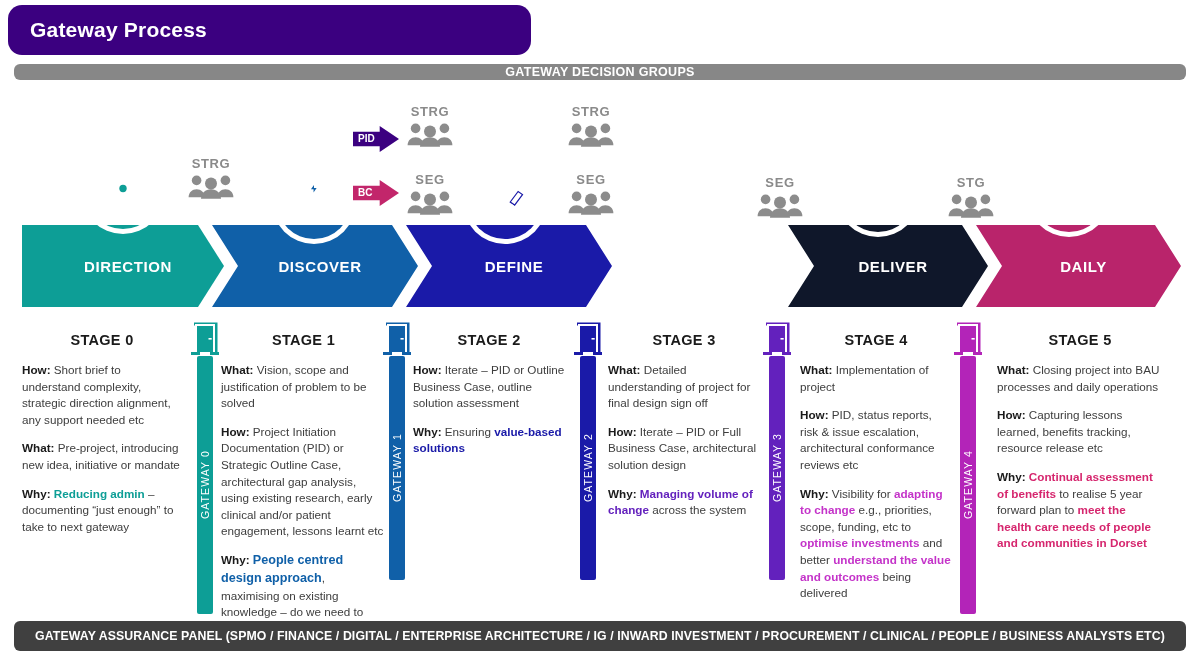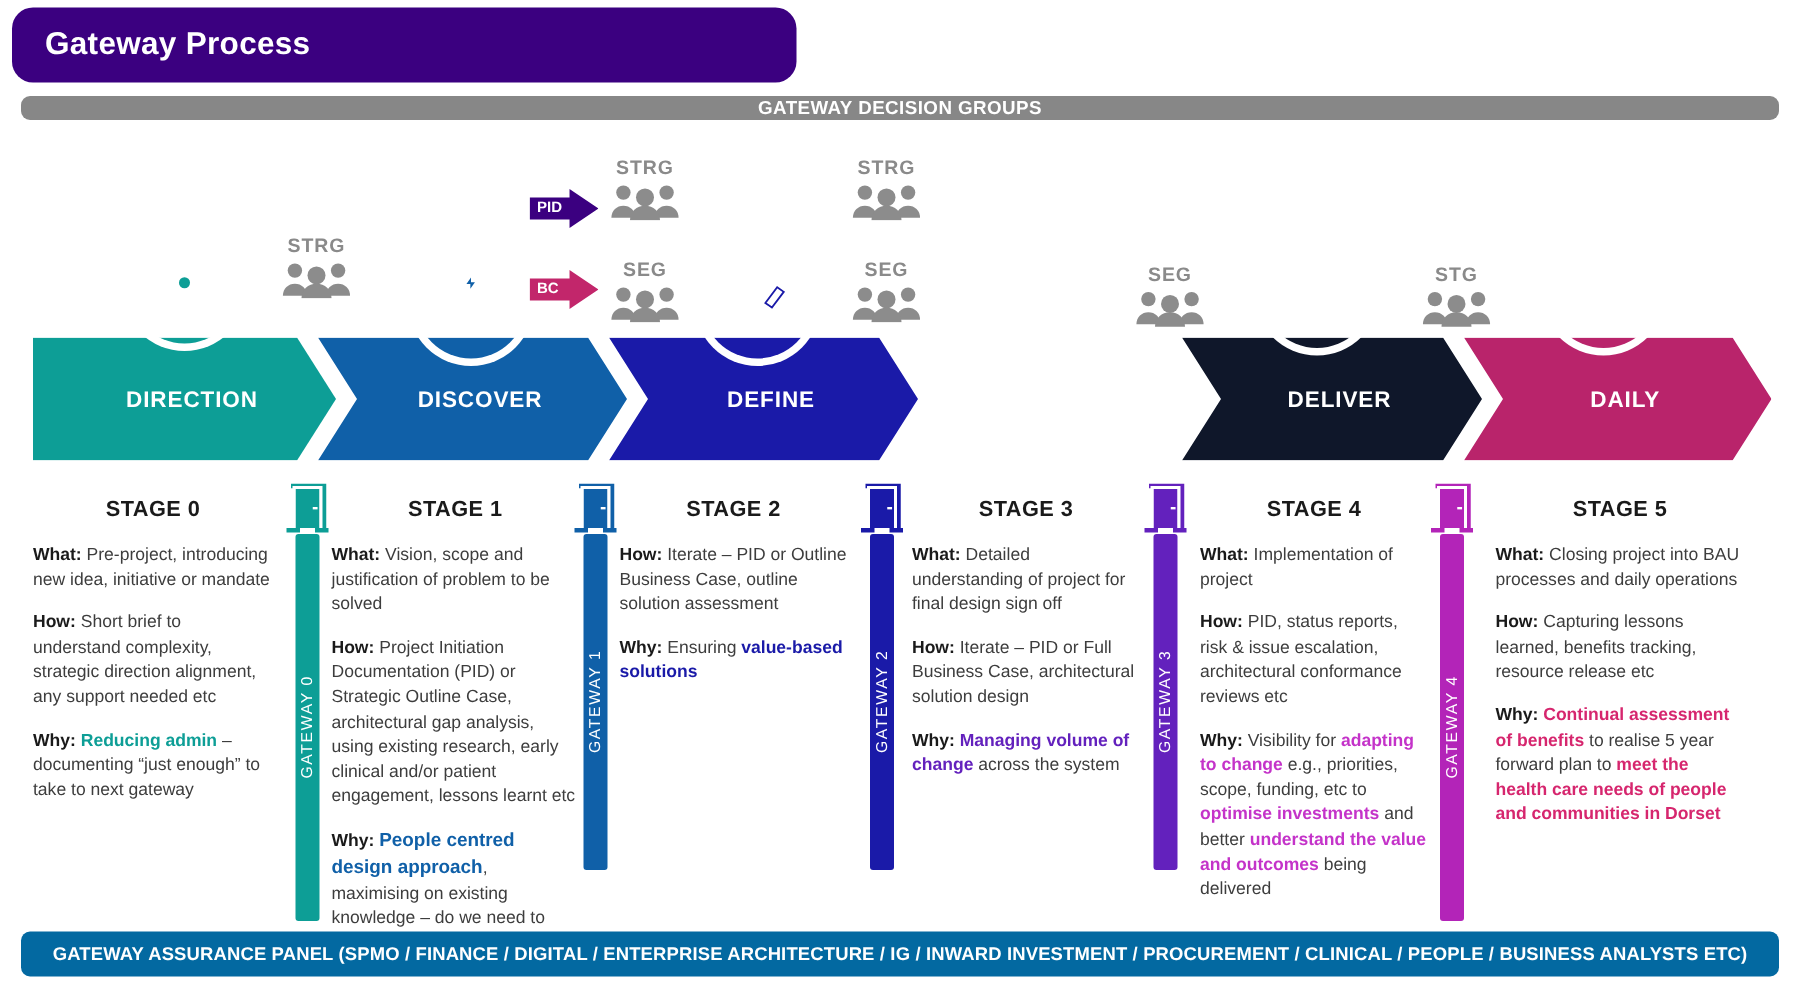--- a/index.html
+++ b/index.html
@@ -104,21 +104,21 @@
   .gw .bar span {
     writing-mode: vertical-rl; transform: rotate(180deg);
     color: #fff; font-size: 10.5px; font-weight: normal;
     letter-spacing: 1.1px; white-space: nowrap;
   }
 
   
   #footer-bar {
     position: absolute; left: 14px; top: 621px;
     width: 1172px; height: 30px;
-    background: #0369a1; border-radius: 6px;
+    background: #404040; border-radius: 6px;
     display: flex; align-items: center; justify-content: center;
   }
   #footer-bar .txt {
     color: #fff; font-size: 12.3px; font-weight: bold; letter-spacing: .1px;
   }
 </style>
 </head>
 <body>
 
 <div id="title-pill">
@@ -386,22 +386,22 @@
     </svg>
   </div>
   <div class="bar" style="background:#b324b8; height:258px;">
     <span>GATEWAY 4</span>
   </div>
 </div>
 
 <div class="stage-col" style="left:22px; width:160px;">
   <div class="stage-title">STAGE 0</div>
   <div class="stage-body">
+    <p><b>How:</b><span>  Short brief to understand complexity, strategic direction alignment, any support needed etc</span></p>
     <p><b>What:</b><span> Pre-project, introducing new idea, initiative or mandate</span></p>
-    <p><b>How:</b><span>  Short brief to understand complexity, strategic direction alignment, any support needed etc</span></p>
     <p><b>Why:</b><span>   </span><span class="hl" style="color:#0d9e96">Reducing admin</span><span> – documenting “just enough” to take to next gateway</span></p>
   </div>
 </div>
 
 <div class="stage-col" style="left:221px; width:165px;">
   <div class="stage-title">STAGE 1</div>
   <div class="stage-body">
     <p><b>What:</b><span> Vision, scope and justification of problem to be solved</span></p>
     <p><b>How:</b><span> Project Initiation Documentation (PID) or Strategic Outline Case, architectural gap analysis, using existing research, early clinical and/or patient engagement, lessons learnt etc</span></p>
     <p><b>Why:</b><span>  </span><span class="hl" style="color:#1060a8;font-size:12.6px">People centred design approach</span><span>, maximising on existing knowledge – do we need to commit to a new project?</span></p>

